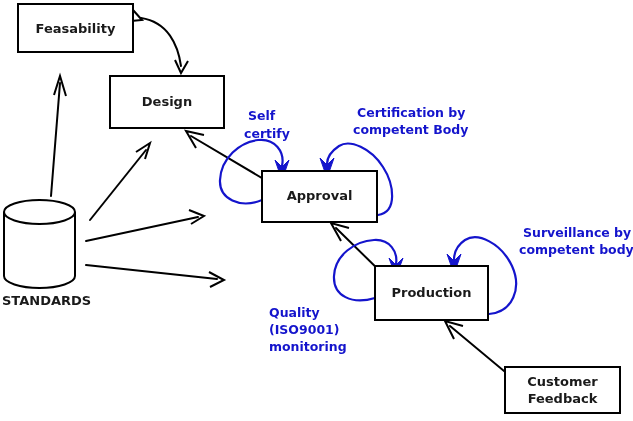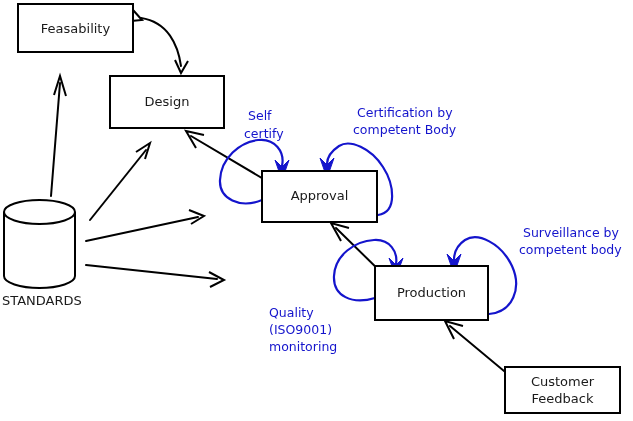--- a/index.html
+++ b/index.html
@@ -10,20 +10,21 @@
   body {
     width: 633px;
     height: 421px;
     font-family: "DejaVu Sans", sans-serif;
     overflow: hidden;
   }
   #diagram-root {
     position: relative;
     width: 633px;
     height: 299px;
+    font-weight: bold;
   }
   svg#flow {
     position: absolute;
     top: 0;
     left: 0;
     width: 633px;
     height: 421px;
   }
   .node-box {
     fill: #ffffff;

